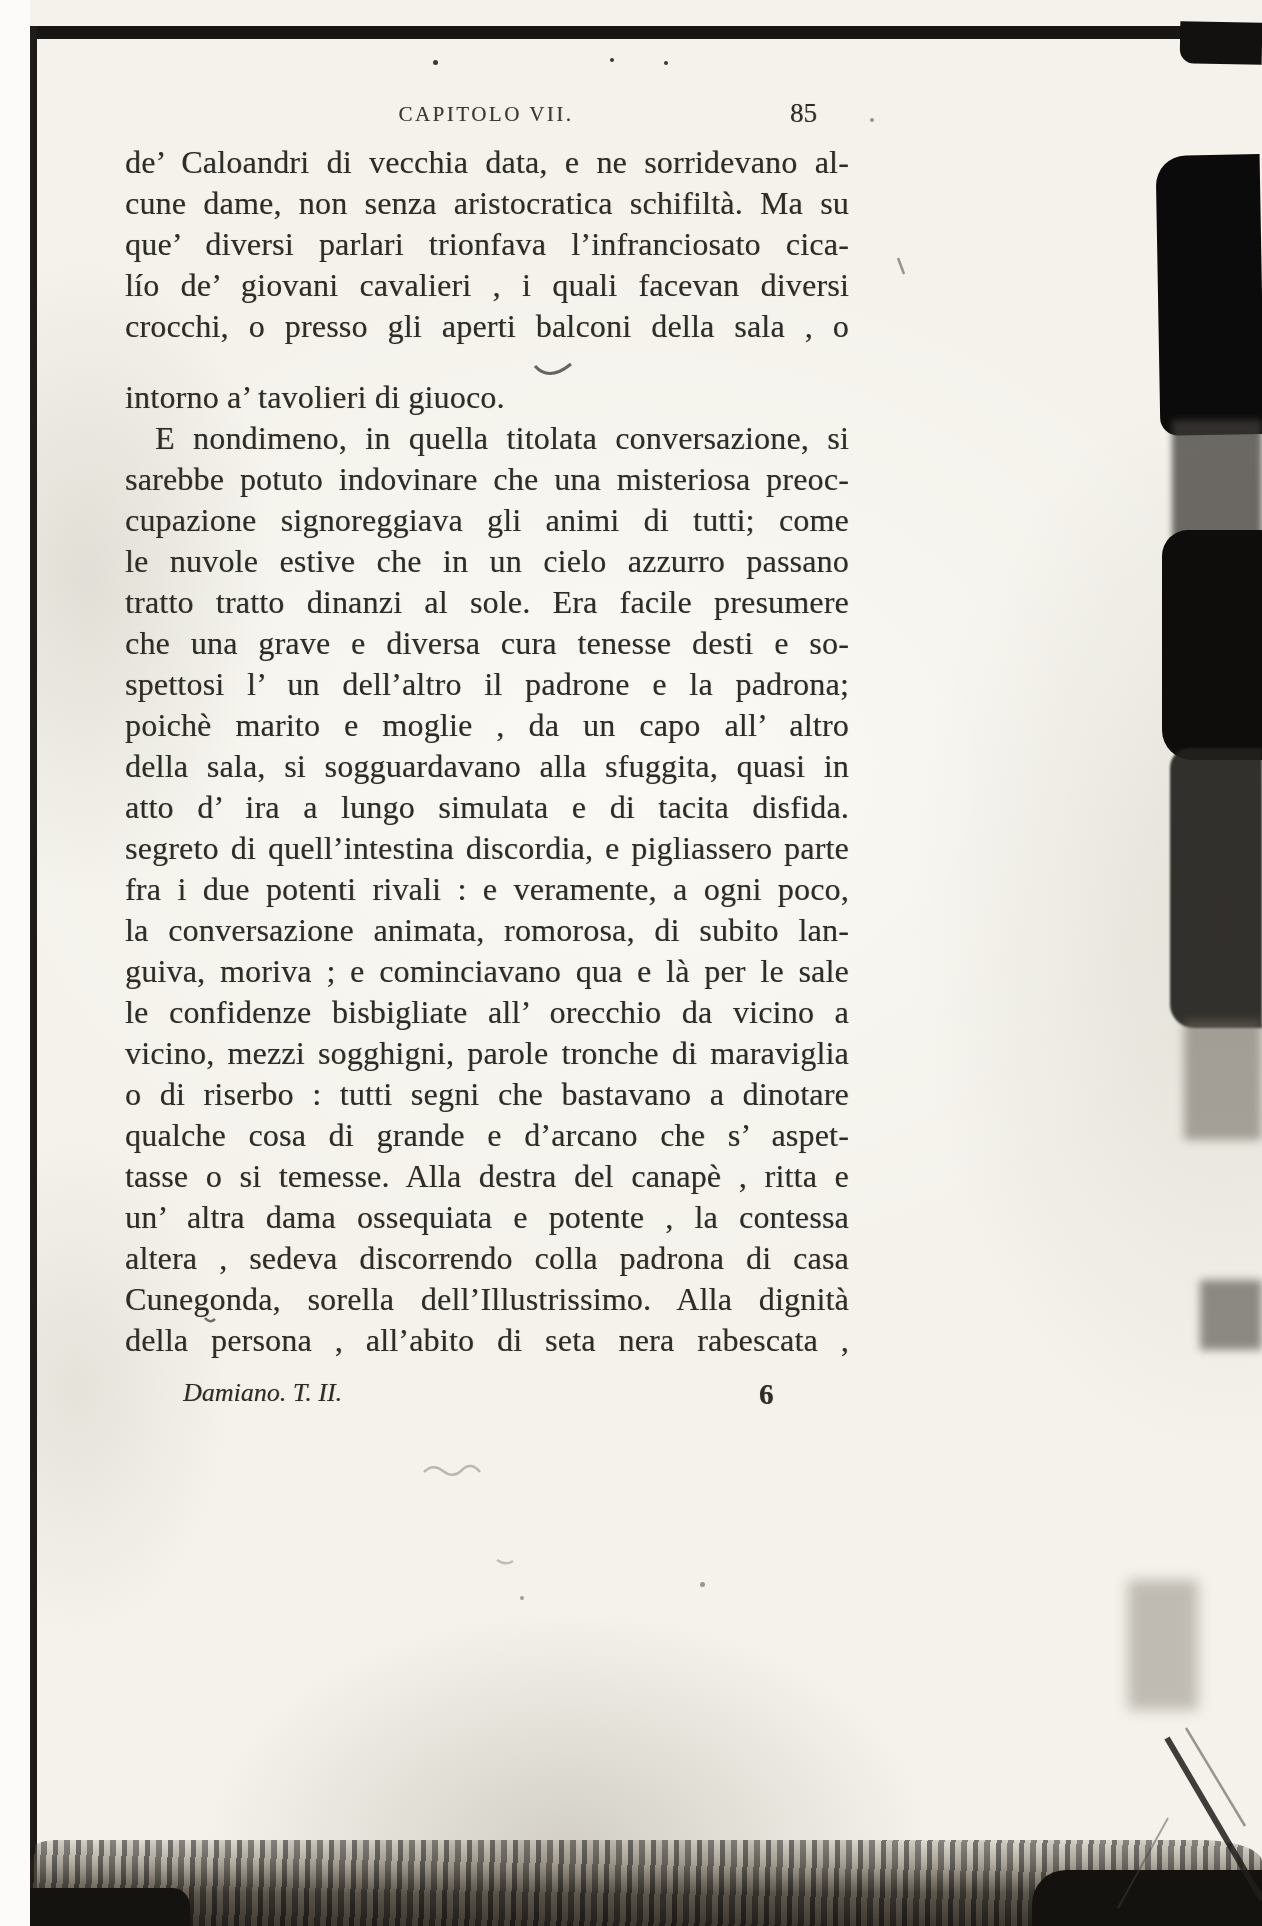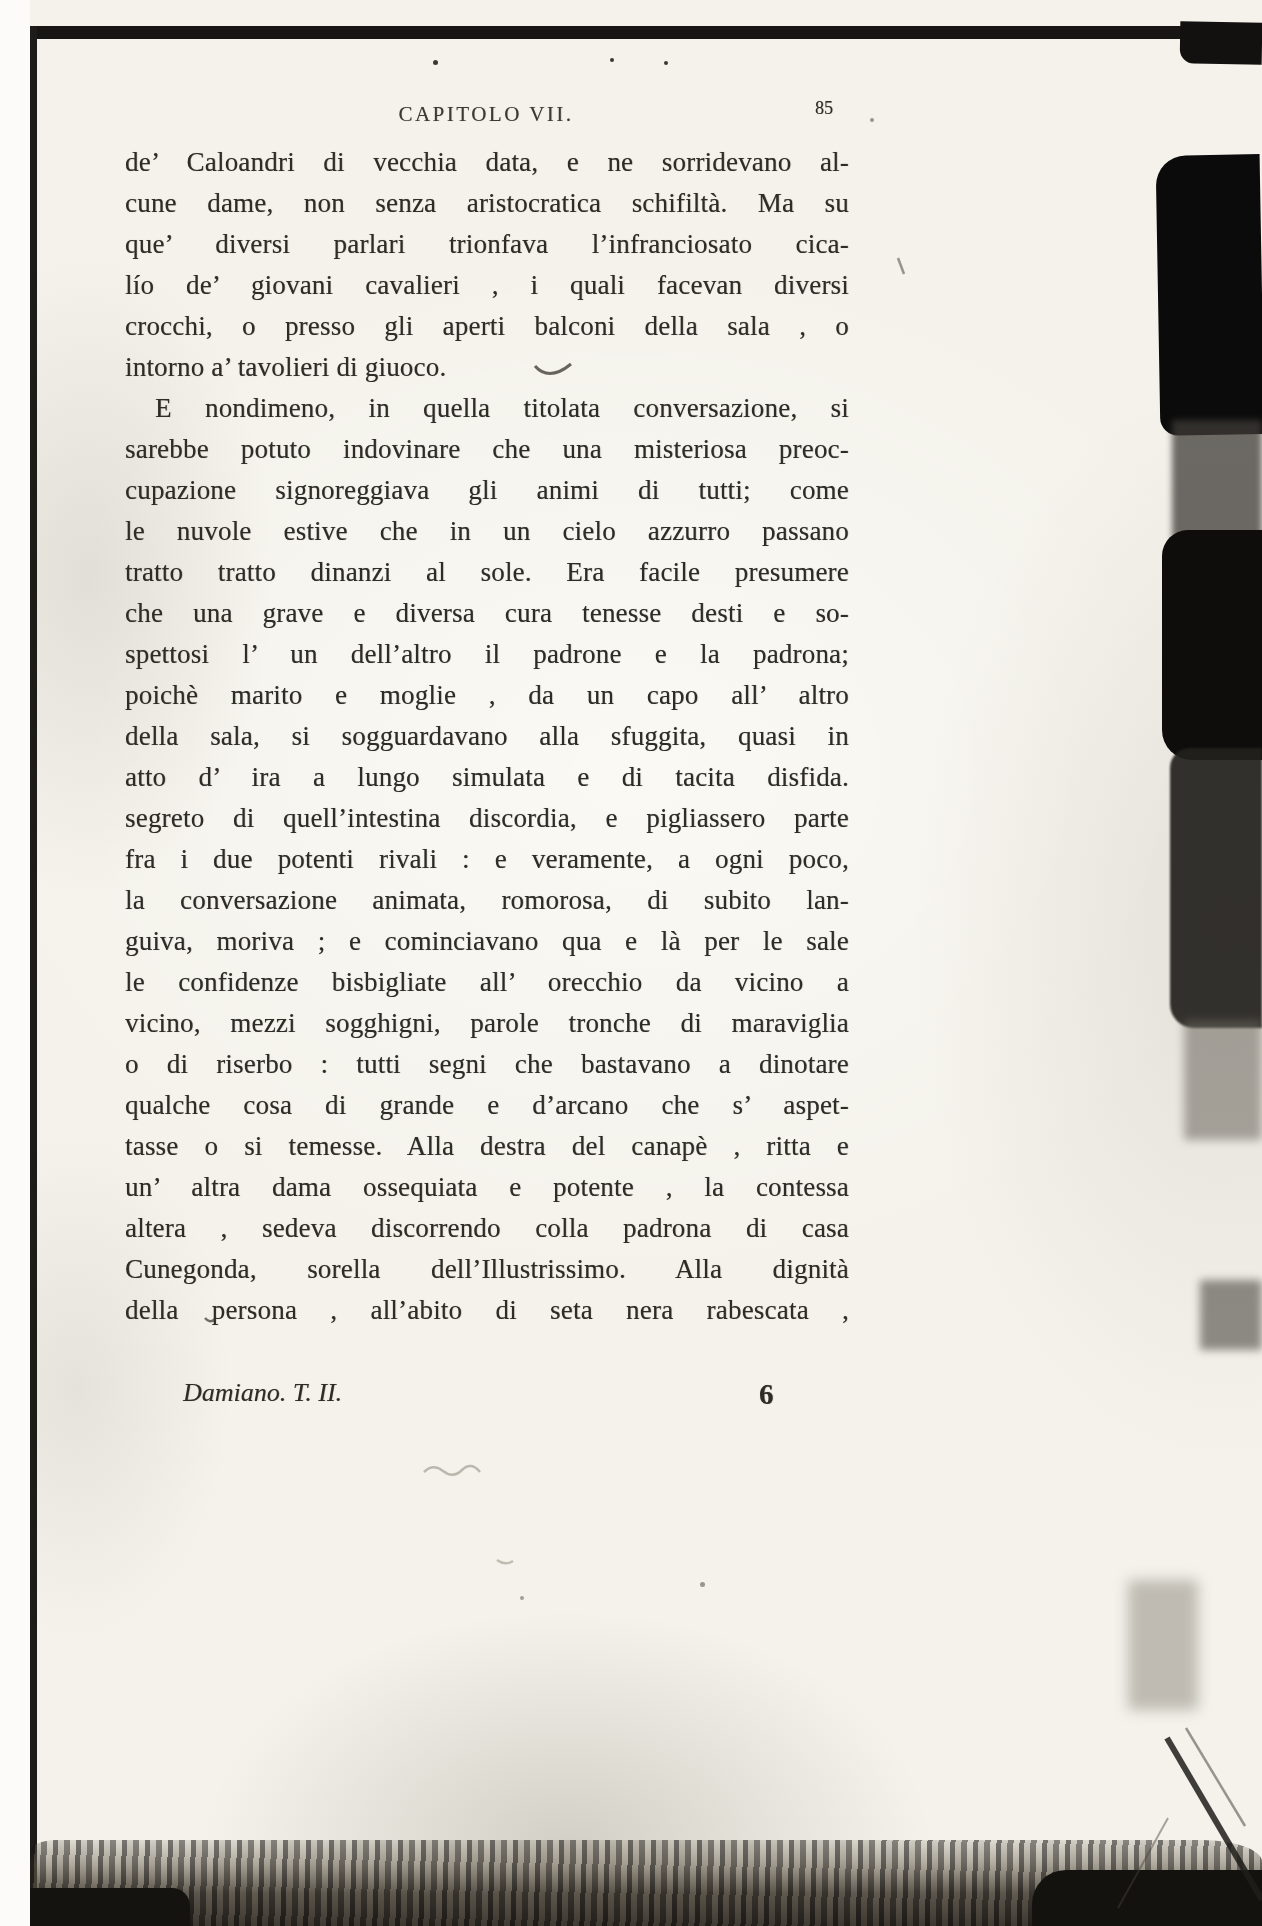--- a/index.html
+++ b/index.html
@@ -23,33 +23,33 @@
   .edge-strip { position:absolute; left:0; top:0; width:30px; height:100%; background:#fcfbf9; }
 
   
   .header { position:absolute; left:125px; top:102px; width:722px; height:40px; color:var(--ink,#2e2c27); }
   .chapter {
     position:absolute; left:0; right:0; text-align:center;
     font-size:21px; letter-spacing:2.5px; color:#3b3934;
     text-shadow:.4px .4px .7px rgba(46,44,39,.4);
   }
   .pagenum {
-    position:absolute; right:14px; top:-4px; font-size:18px;
+    position:absolute; right:30px; top:-4px; font-size:27px;
     text-shadow:.4px .4px .7px rgba(46,44,39,.45);
   }
   .bodytext {
     position:absolute; left:125px; top:142px; width:724px;
-    font-size:27px; line-height:41px; color:var(--ink,#2e2c27);
+    font-size:32px; line-height:41px; color:var(--ink,#2e2c27);
   }
   .line {
     text-align:justify; text-align-last:justify;
     letter-spacing:.2px;
     text-shadow:.4px .4px .7px rgba(46,44,39,.45);
   }
-  .line.endline { text-align-last:left; }
+  .line.endline { text-align-last:left;margin-top:30px; }
   .line.indent  { text-indent:30px; }
 
   .footer { position:absolute; left:125px; top:1378px; width:722px; height:46px; color:var(--ink,#2e2c27); }
   .sig  { position:absolute; left:58px; top:0; font-style:italic; font-size:26px;
           text-shadow:.4px .4px .7px rgba(46,44,39,.45); }
   .fnum { position:absolute; left:634px; top:0; font-size:29px; font-weight:bold;
           text-shadow:.4px .4px .8px rgba(46,44,39,.5); }
 
   
   .blot { position:absolute; background:#111; }

